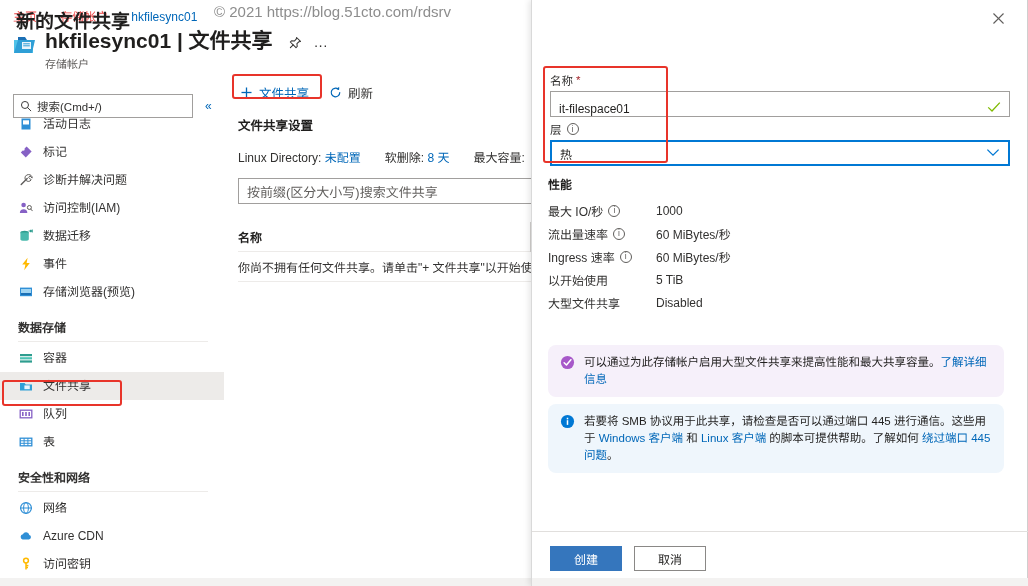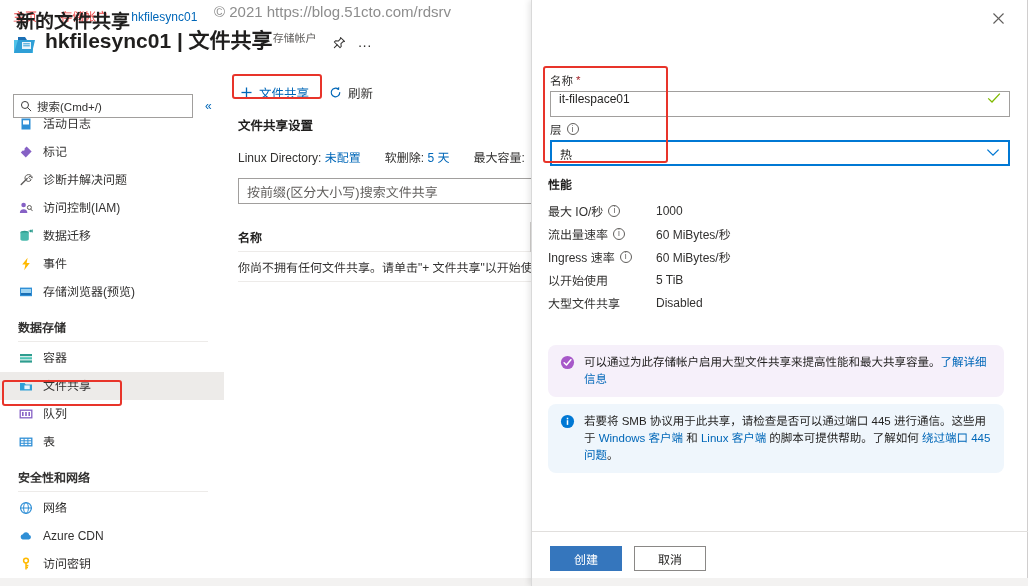--- a/index.html
+++ b/index.html
@@ -38,21 +38,21 @@
 
   
   #title-row {
     position: absolute; left: 13px; top: 28px;
     display: flex; align-items: flex-start;
   }
   #title-icon {
     width: 26px; height: 24px; margin-right: 6px; margin-top: 5px;
     position: relative; flex: none;
   }
-  #title-texts { display: flex; flex-direction: row; }
+  #title-texts { display: flex; flex-direction: column; }
   #page-title {
     font-size: 21px; font-weight: 600; color: #201f1e;
     line-height: 26px; white-space: nowrap;
   }
   #page-subtitle {
     font-size: 11px; color: #605e5c; margin-top: 1px;
   }
   #title-actions {
     display: flex; align-items: center; margin-left: 14px; margin-top: 8px;
   }
@@ -214,21 +214,21 @@
     display: inline-flex; align-items: center; justify-content: center;
     width: 12px; height: 12px; border-radius: 50%;
     border: 1px solid #605e5c; color: #605e5c;
     font-size: 8.5px; line-height: 1; margin-left: 5px; flex: none;
   }
 
   #field-name-wrap { position: absolute; left: 550px; top: 72px; width: 460px; }
   #input-name {
     width: 460px; height: 26px;
     border: 1px solid #a19f9d; background: #fff;
-    display: flex; align-items: flex-start; justify-content: space-between;
+    display: flex; align-items: flex-end; justify-content: space-between;
     padding: 0 8px; font-size: 12px; color: #201f1e; cursor: text;
   }
   #name-valid { color: #7fba00; font-size: 13px; flex: none; }
 
   #field-tier-wrap { position: absolute; left: 550px; top: 121px; width: 460px; }
   #select-tier {
     width: 460px; height: 26px;
     border: 2px solid #0078d4; background: #fff;
     display: flex; align-items: center; justify-content: space-between;
     padding: 0 8px; font-size: 12px; color: #201f1e; cursor: pointer;
@@ -538,21 +538,21 @@
 
       <div id="settings-head">文件共享设置</div>
 
       <div id="settings-line">
         <span class="grp">
           <span class="lbl">Linux Directory:</span>
           <span class="val">未配置</span>
         </span>
         <span class="grp">
           <span class="lbl">软删除:</span>
-          <span class="val">5 天</span>
+          <span class="val">8 天</span>
         </span>
         <span class="grp">
           <span class="lbl">最大容量:</span>
         </span>
       </div>
 
       <div id="share-filter">
         <span>按前缀(区分大小写)搜索文件共享</span>
       </div>
 

